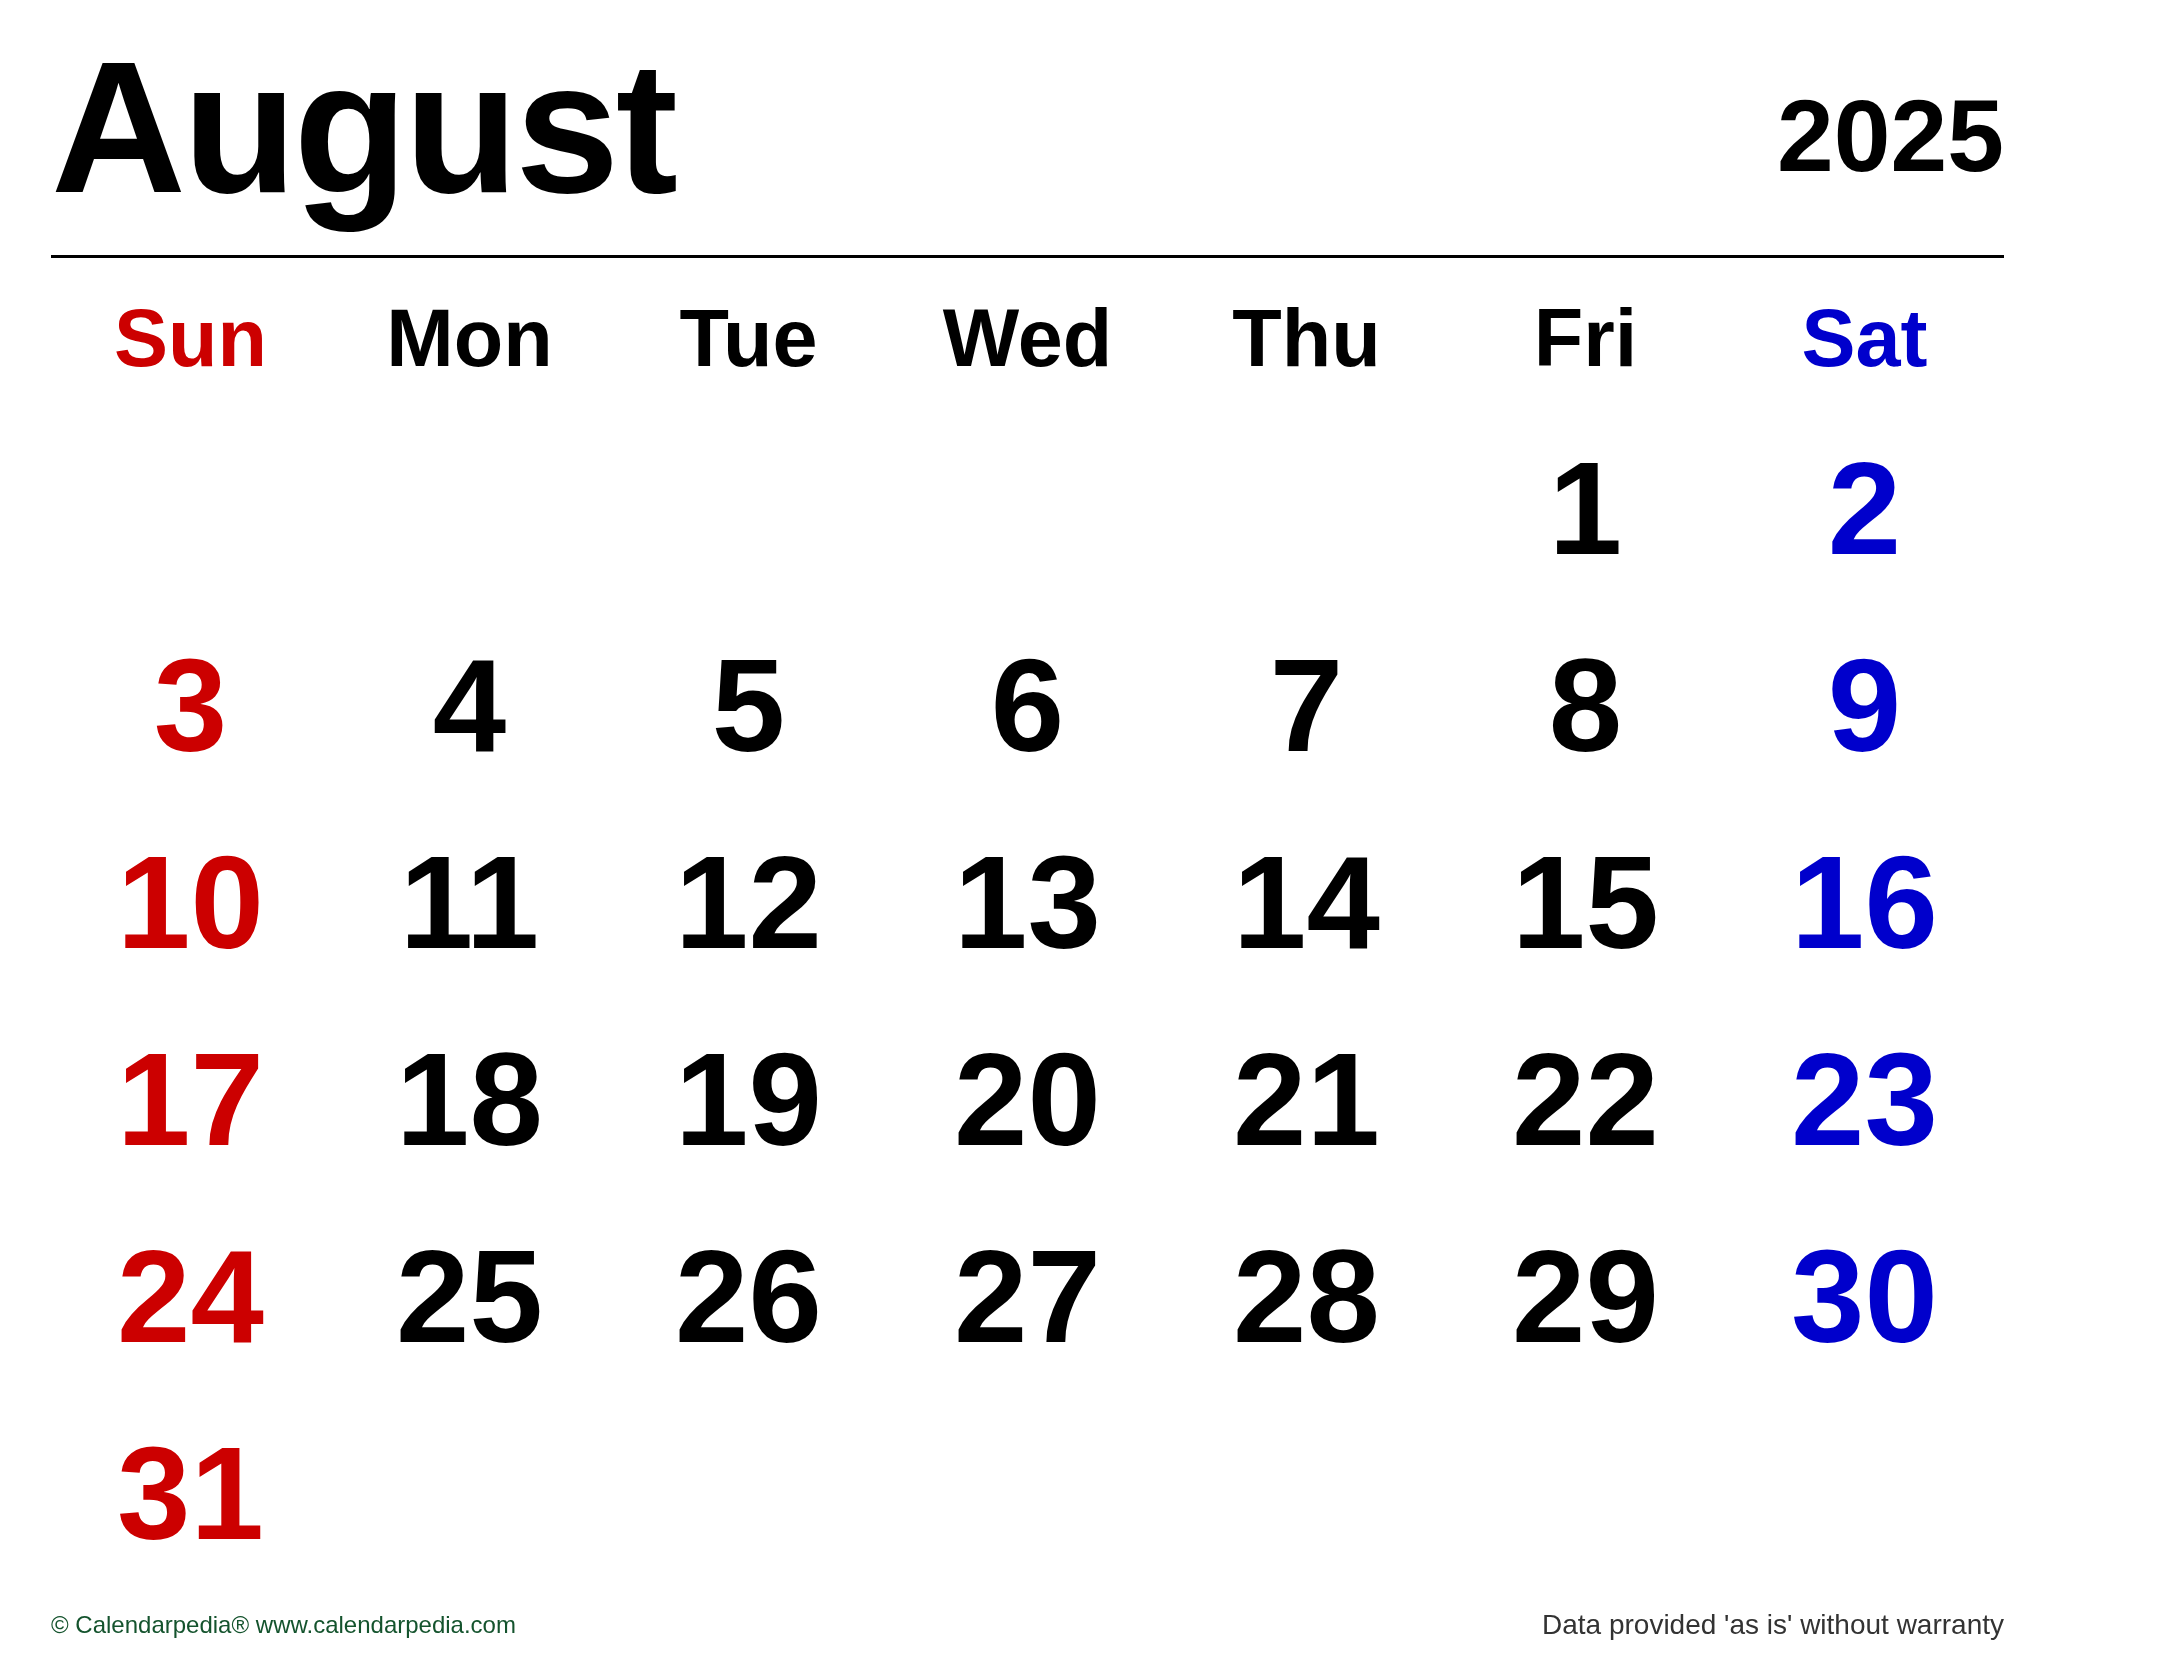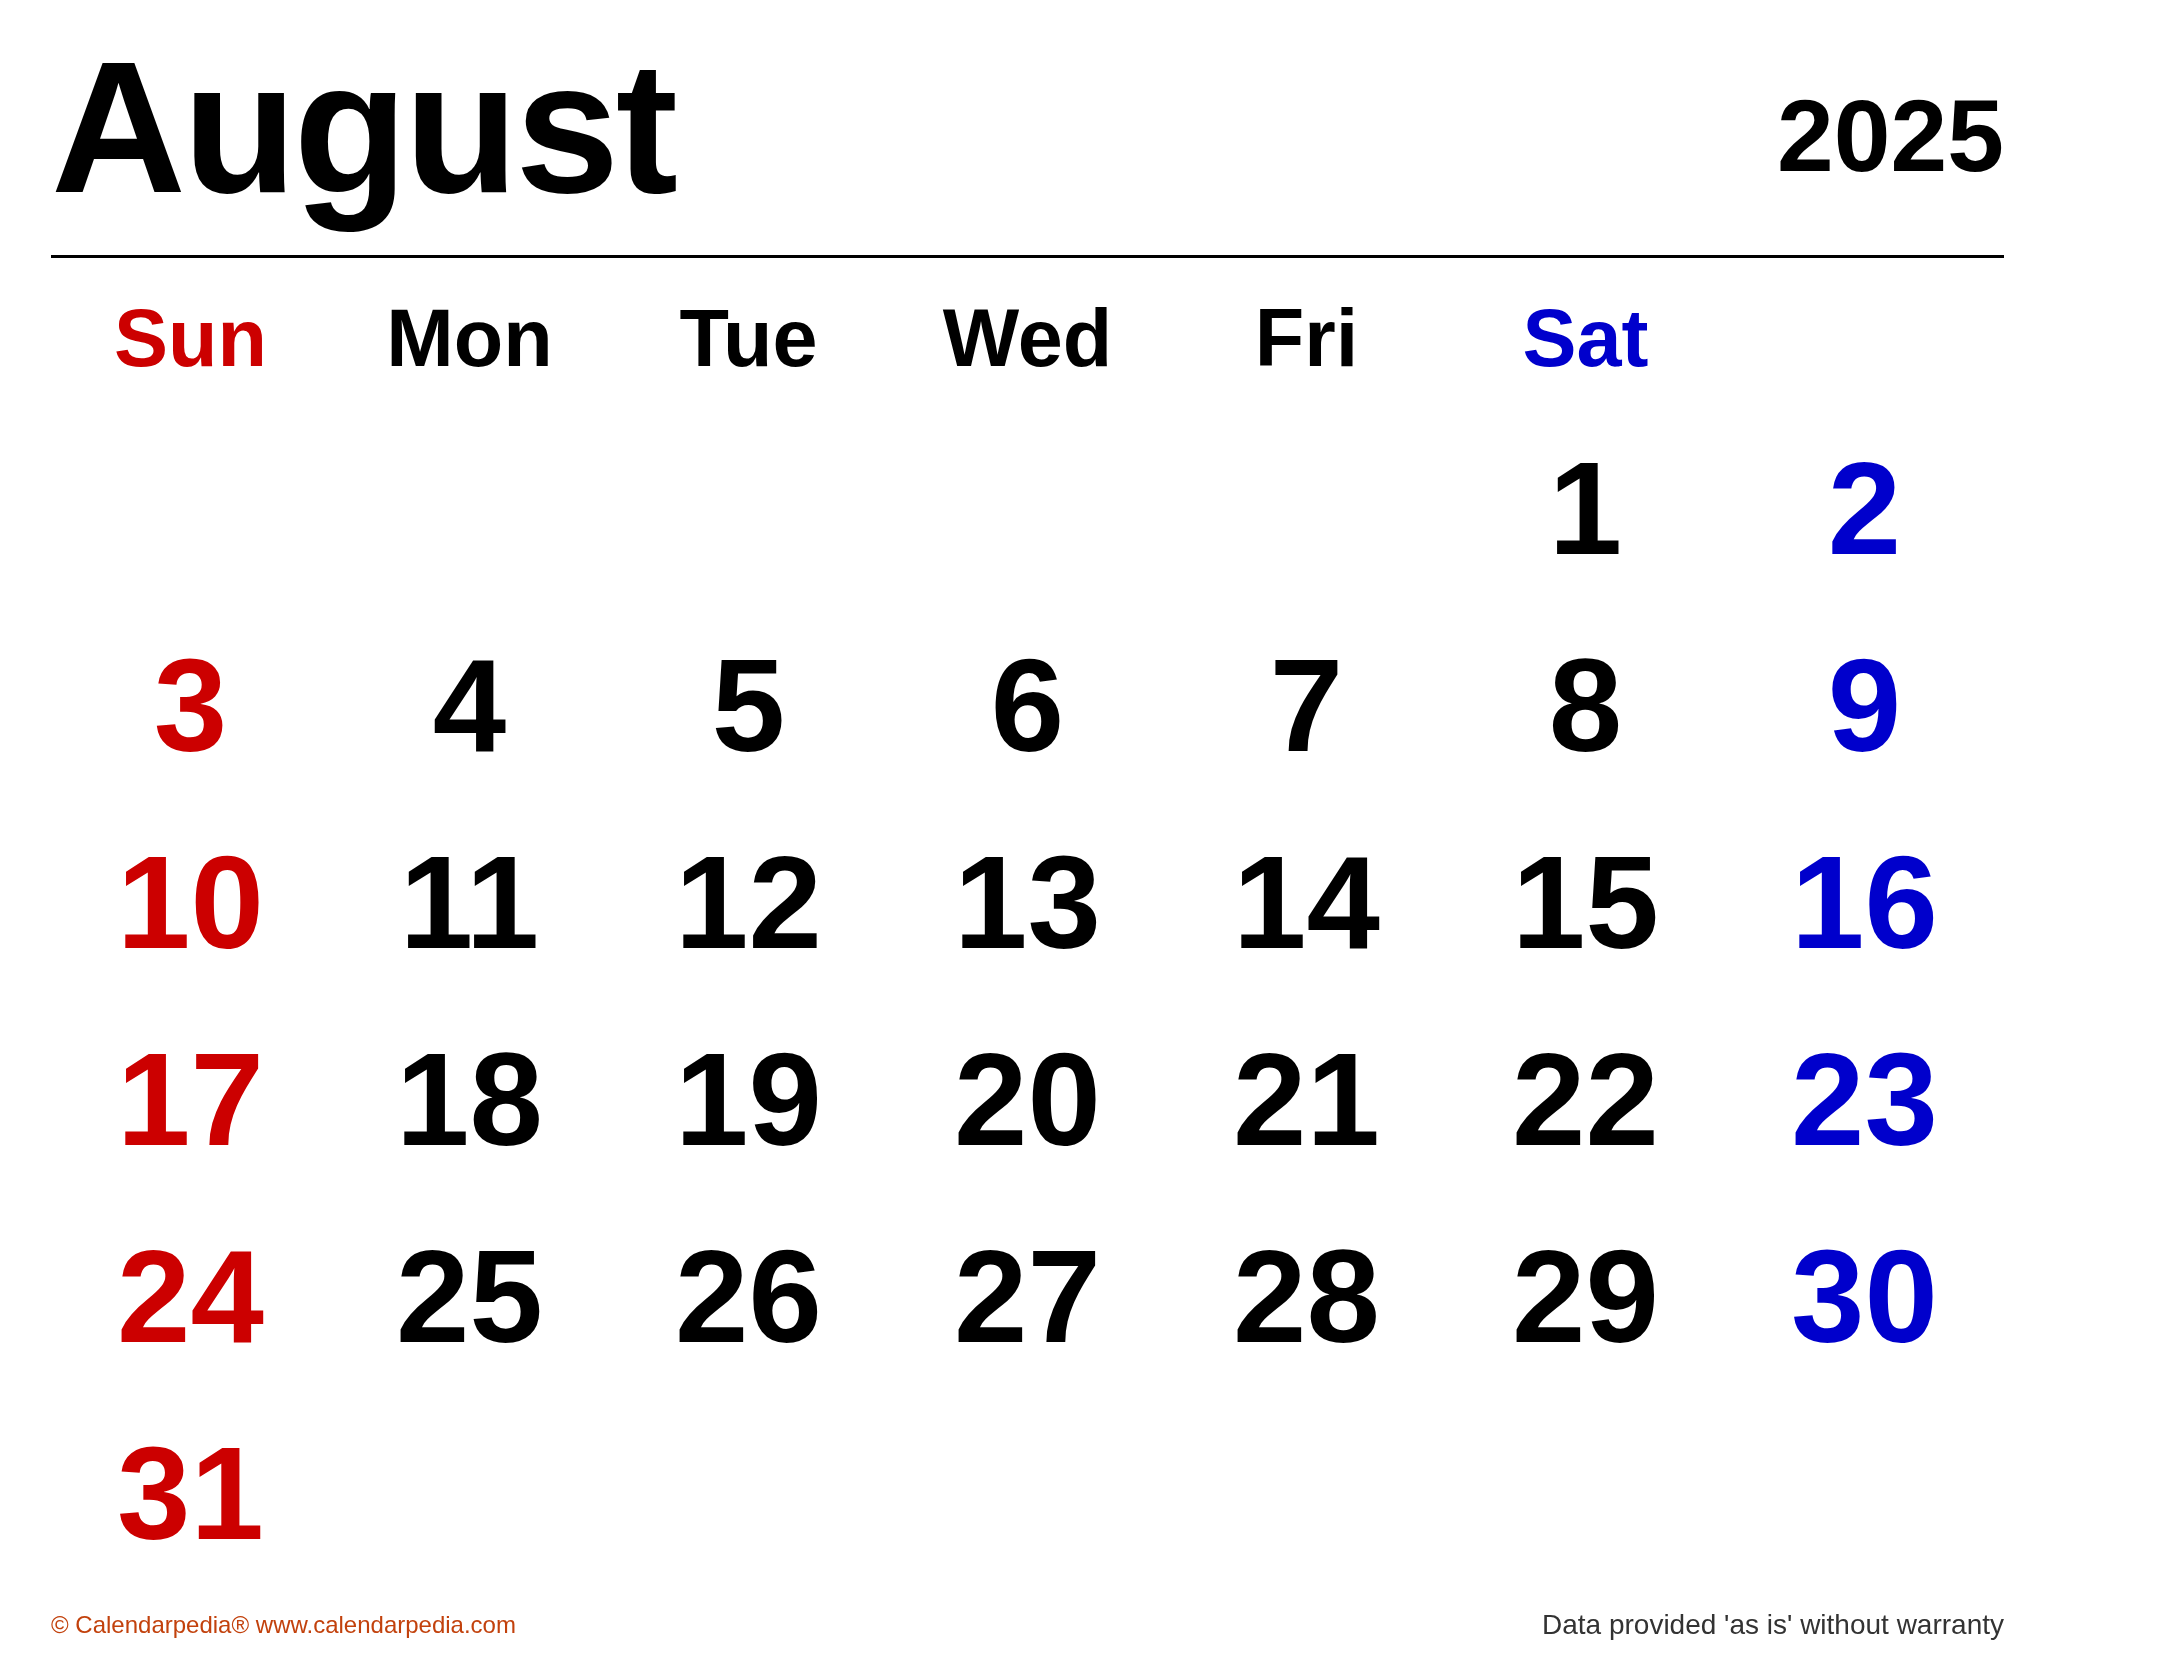--- a/index.html
+++ b/index.html
@@ -124,21 +124,21 @@
     .footer {
       display: flex;
       justify-content: space-between;
       align-items: center;
       margin-top: 8.5px;
       padding-top: 8.5px;
     }
 
     .footer-left {
       font-size: 24px;
-      color: #c2410c;
+      color: #14532d;
     }
 
     .footer-right {
       font-size: 28px;
       color: #333333;
     }
   </style>
 </head>
 <body>
 
@@ -147,20 +147,21 @@
     <div class="month-title">August</div>
     <div class="year-title">2025</div>
   </div>
 
   <div class="calendar-grid">
     <div class="day-headers">
     <div class="day-header sunday">Sun</div>
         <div class="day-header weekday">Mon</div>
         <div class="day-header weekday">Tue</div>
         <div class="day-header weekday">Wed</div>
+        <div class="day-header weekday">Thu</div>
         <div class="day-header weekday">Fri</div>
         <div class="day-header saturday">Sat</div>
       </div>
 
     <div class="weeks-container">
     <div class="week-row">
           <div class="day-cell empty"></div>
           <div class="day-cell empty"></div>
           <div class="day-cell empty"></div>
           <div class="day-cell empty"></div>

